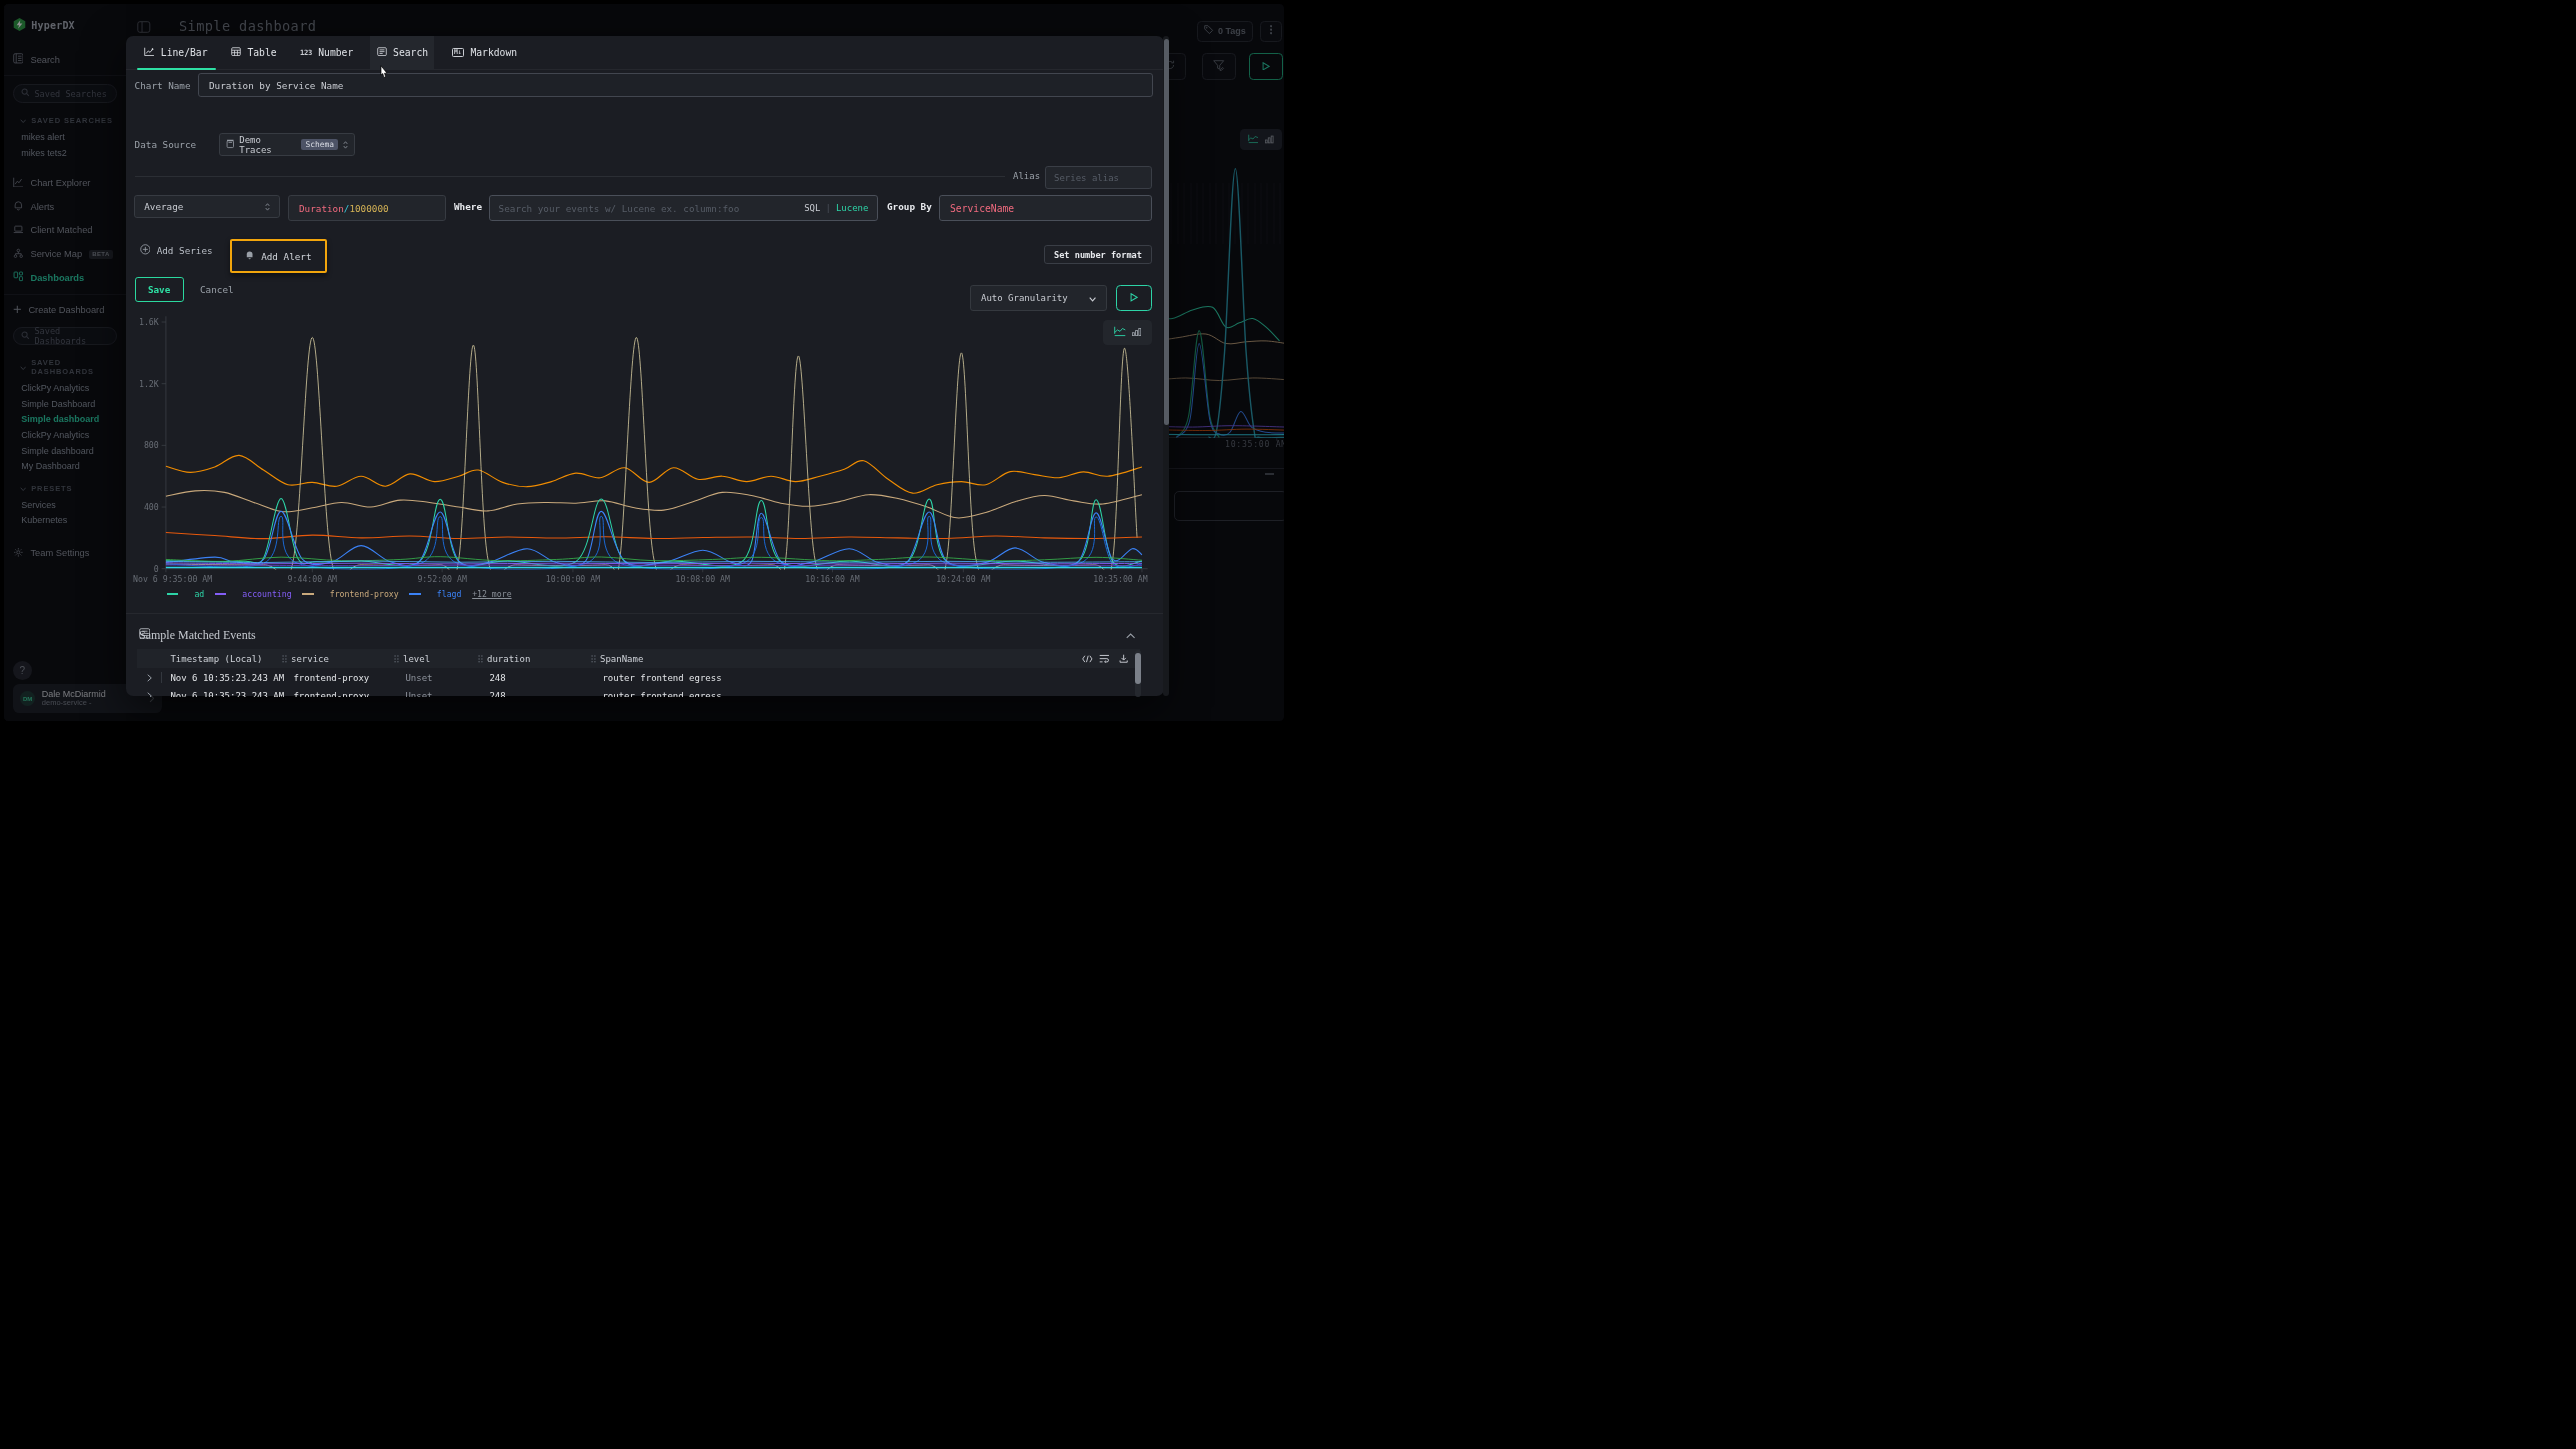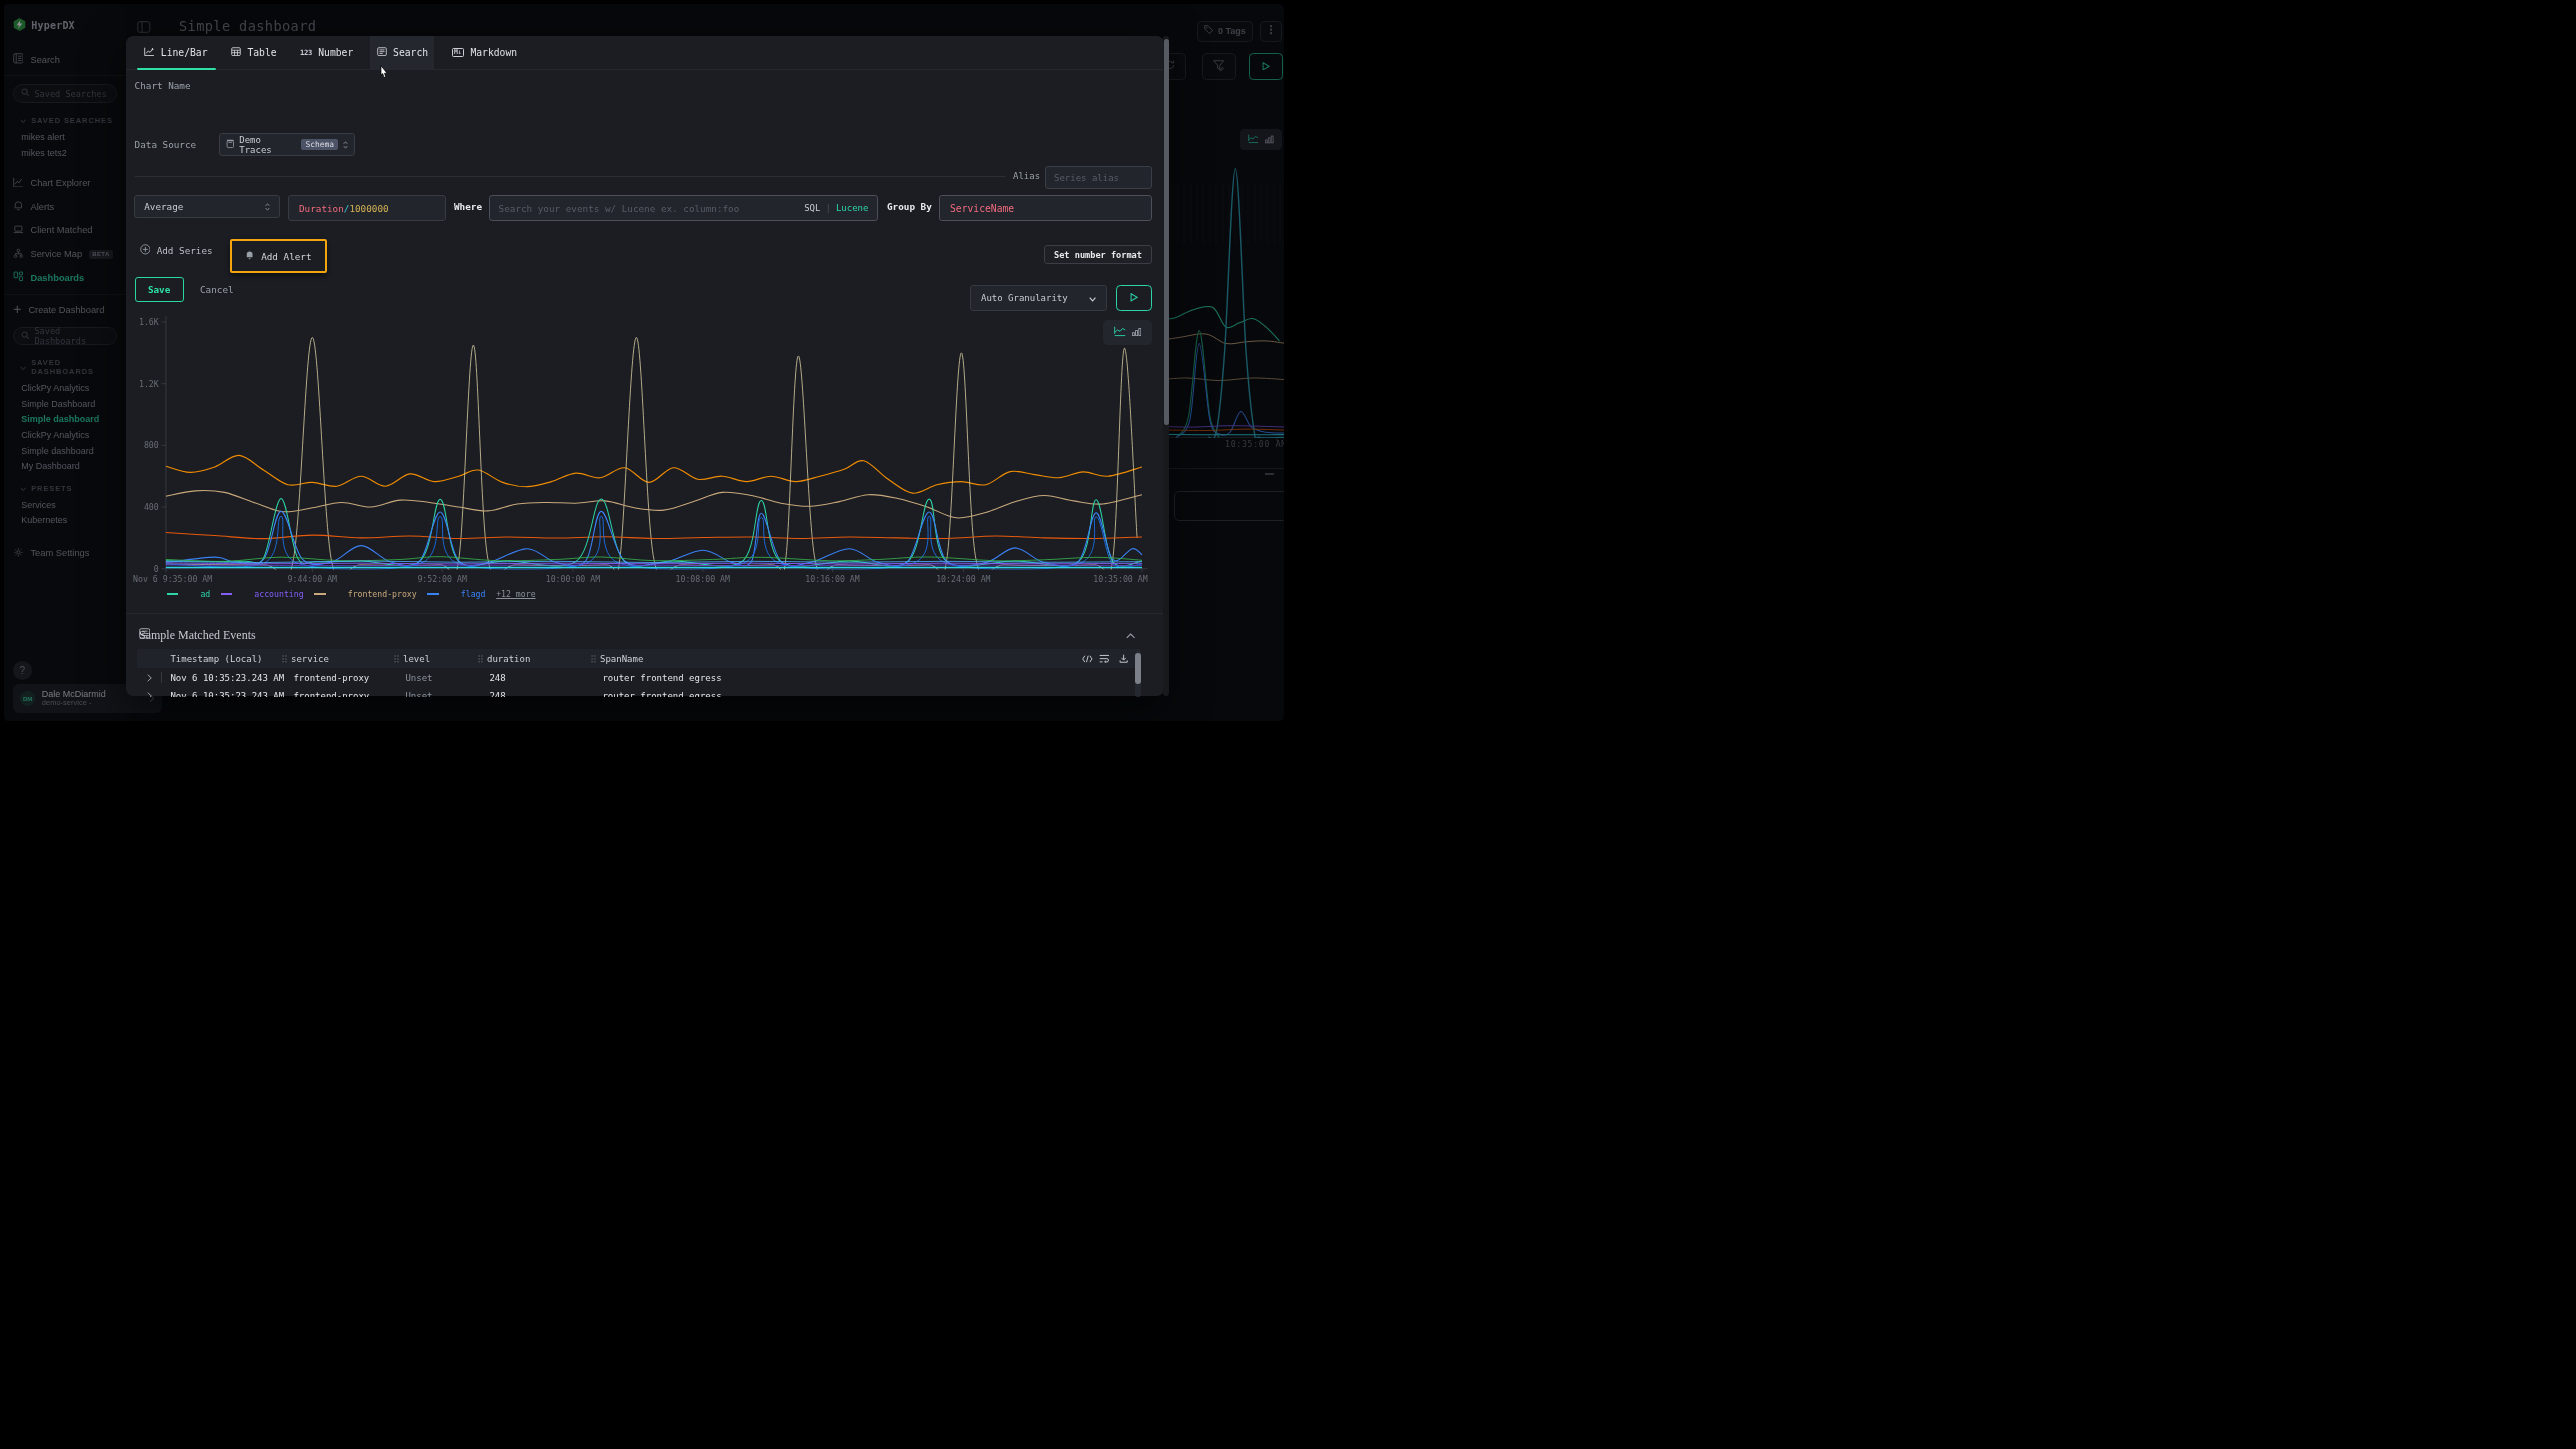--- a/index.html
+++ b/index.html
@@ -71,21 +71,21 @@
   .hl-box{position:absolute;border:2.9px solid #f2a50c;border-radius:2.1px;display:flex;align-items:center;justify-content:center;gap:6.4px;
           box-shadow:0 2.1px 5.7px rgba(0,0,0,.45);}
   .btn-save{position:absolute;border:1.1px solid #2bd99f;border-radius:2.9px;color:#2ee0a4;font-weight:bold;font-size:9.3px;
             display:flex;align-items:center;justify-content:center;background:transparent;}
   .btn-plain{color:#9aa0a8;font-size:9.3px;display:flex;align-items:center;}
   .btn-outline{border:0.7px solid #3a3e46;border-radius:2.9px;color:#e6e8ec;font-weight:bold;font-size:8.6px;
                display:flex;align-items:center;justify-content:center;background:#1e2026;}
   .play-btn{border:1.1px solid #2dd4a7;border-radius:4.3px;display:flex;align-items:center;justify-content:center;background:transparent;}
 
   .legend{position:absolute;left:41px;top:553px;display:flex;align-items:center;gap:10.7px;font-size:8.2px;}
-  .lg-item{display:flex;align-items:center;gap:22px;}
+  .lg-item{display:flex;align-items:center;gap:16px;}
   .lg-item i{display:inline-block;width:11.4px;height:1.4px;}
   .lg-more{color:#8a9098;text-decoration:underline;cursor:pointer;}
 
   .ev-divider{position:absolute;left:0;top:577px;width:1038px;border-top:0.7px solid #26282e;}
   .ev-title{position:absolute;left:13px;top:592px;color:#c6cad0;font-size:12px;font-family:Liberation Serif, serif;}
   .ev-table{position:absolute;left:11.4px;top:613px;width:1003px;height:48px;overflow:hidden;font-size:9px;}
   .ev-head{position:relative;height:19.3px;background:#202329;color:#cfd3d9;}
   .ev-row{position:relative;height:18.6px;color:#e3e5e8;}
   .ev-cell{position:absolute;top:0;height:100%;display:flex;align-items:center;gap:3.6px;white-space:nowrap;}
   .ev-scroll{position:absolute;left:1009px;top:614px;width:5.7px;height:47px;background:#25282e;border-radius:2.9px;}
@@ -361,20 +361,23 @@
         <span>Markdown</span>
       </div>
     </div>
     <div class="tab-underline"></div>
 
     <svg class="cursor" width="15.7" height="18.6" viewBox="0 0 22 26">
       <path d="M7 1 L7 14 L9.5 12 L11 17.5 L13.5 16.5 L12 11.5 L15.5 11.5 Z" fill="#fff" stroke="#000" stroke-width="1"></path>
     </svg>
 
     <div class="flabel abs" style="left:8.6px;top:44px">Chart Name</div>
+    <div class="field abs" style="left:72px;top:37px;width:955px;height:24px;padding:0 10px;background:#1e2127;border-color:#42464f">
+      <span class="ival" style="font-size:9.3px">Duration by Service Name</span>
+    </div>
 
     <div class="flabel abs" style="left:8.6px;top:103px">Data Source</div>
     <div class="field abs" style="left:93px;top:97px;width:136px;height:23px;padding:0 5.7px;gap:5px">
       <span><svg width="8.6" height="9.3" viewBox="0 0 12 13" fill="none" stroke="#9aa0a8" stroke-width="1.1">
             <rect x="1.5" y="2.5" width="9" height="9.5" rx="1.5"></rect>
             <line x1="1.5" y1="2" x2="10.5" y2="2" stroke-width="1.6"></line>
             <line x1="3.5" y1="4.8" x2="8.5" y2="4.8"></line>
           </svg></span>
       <span class="ival" style="font-size:9px">Demo Traces</span>
       <span class="schema-badge" style="margin-left:auto">Schema</span>

